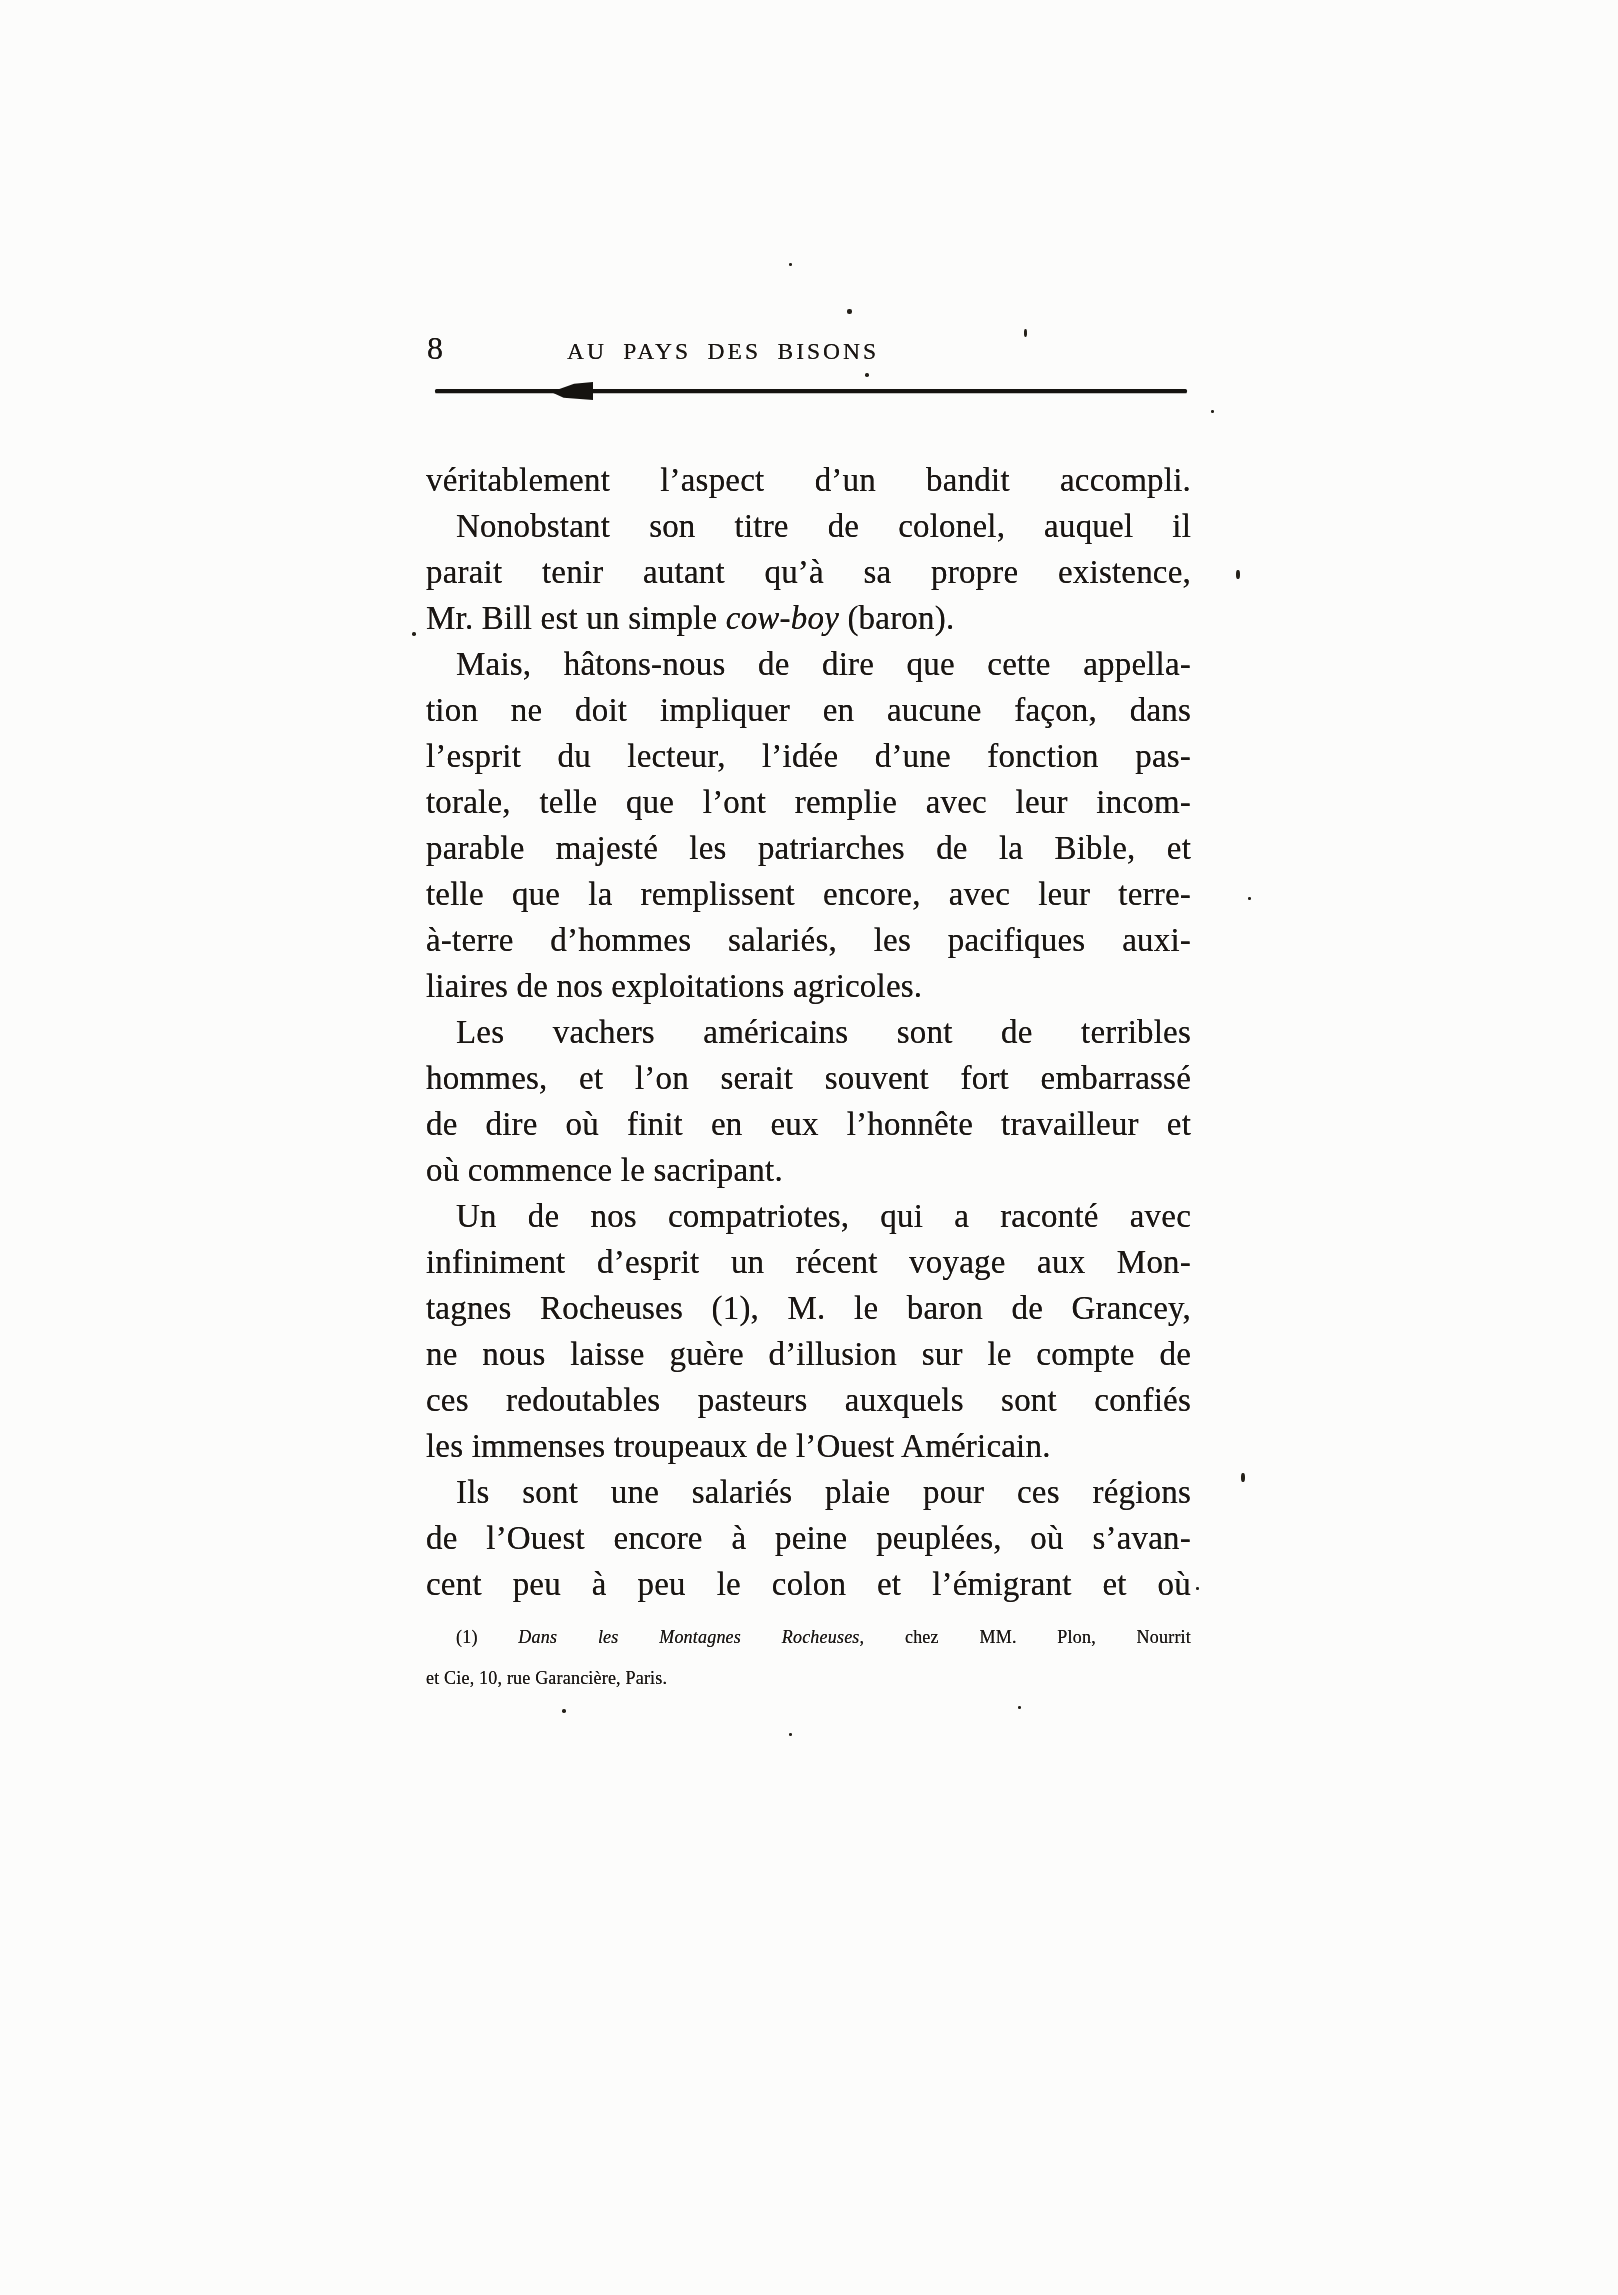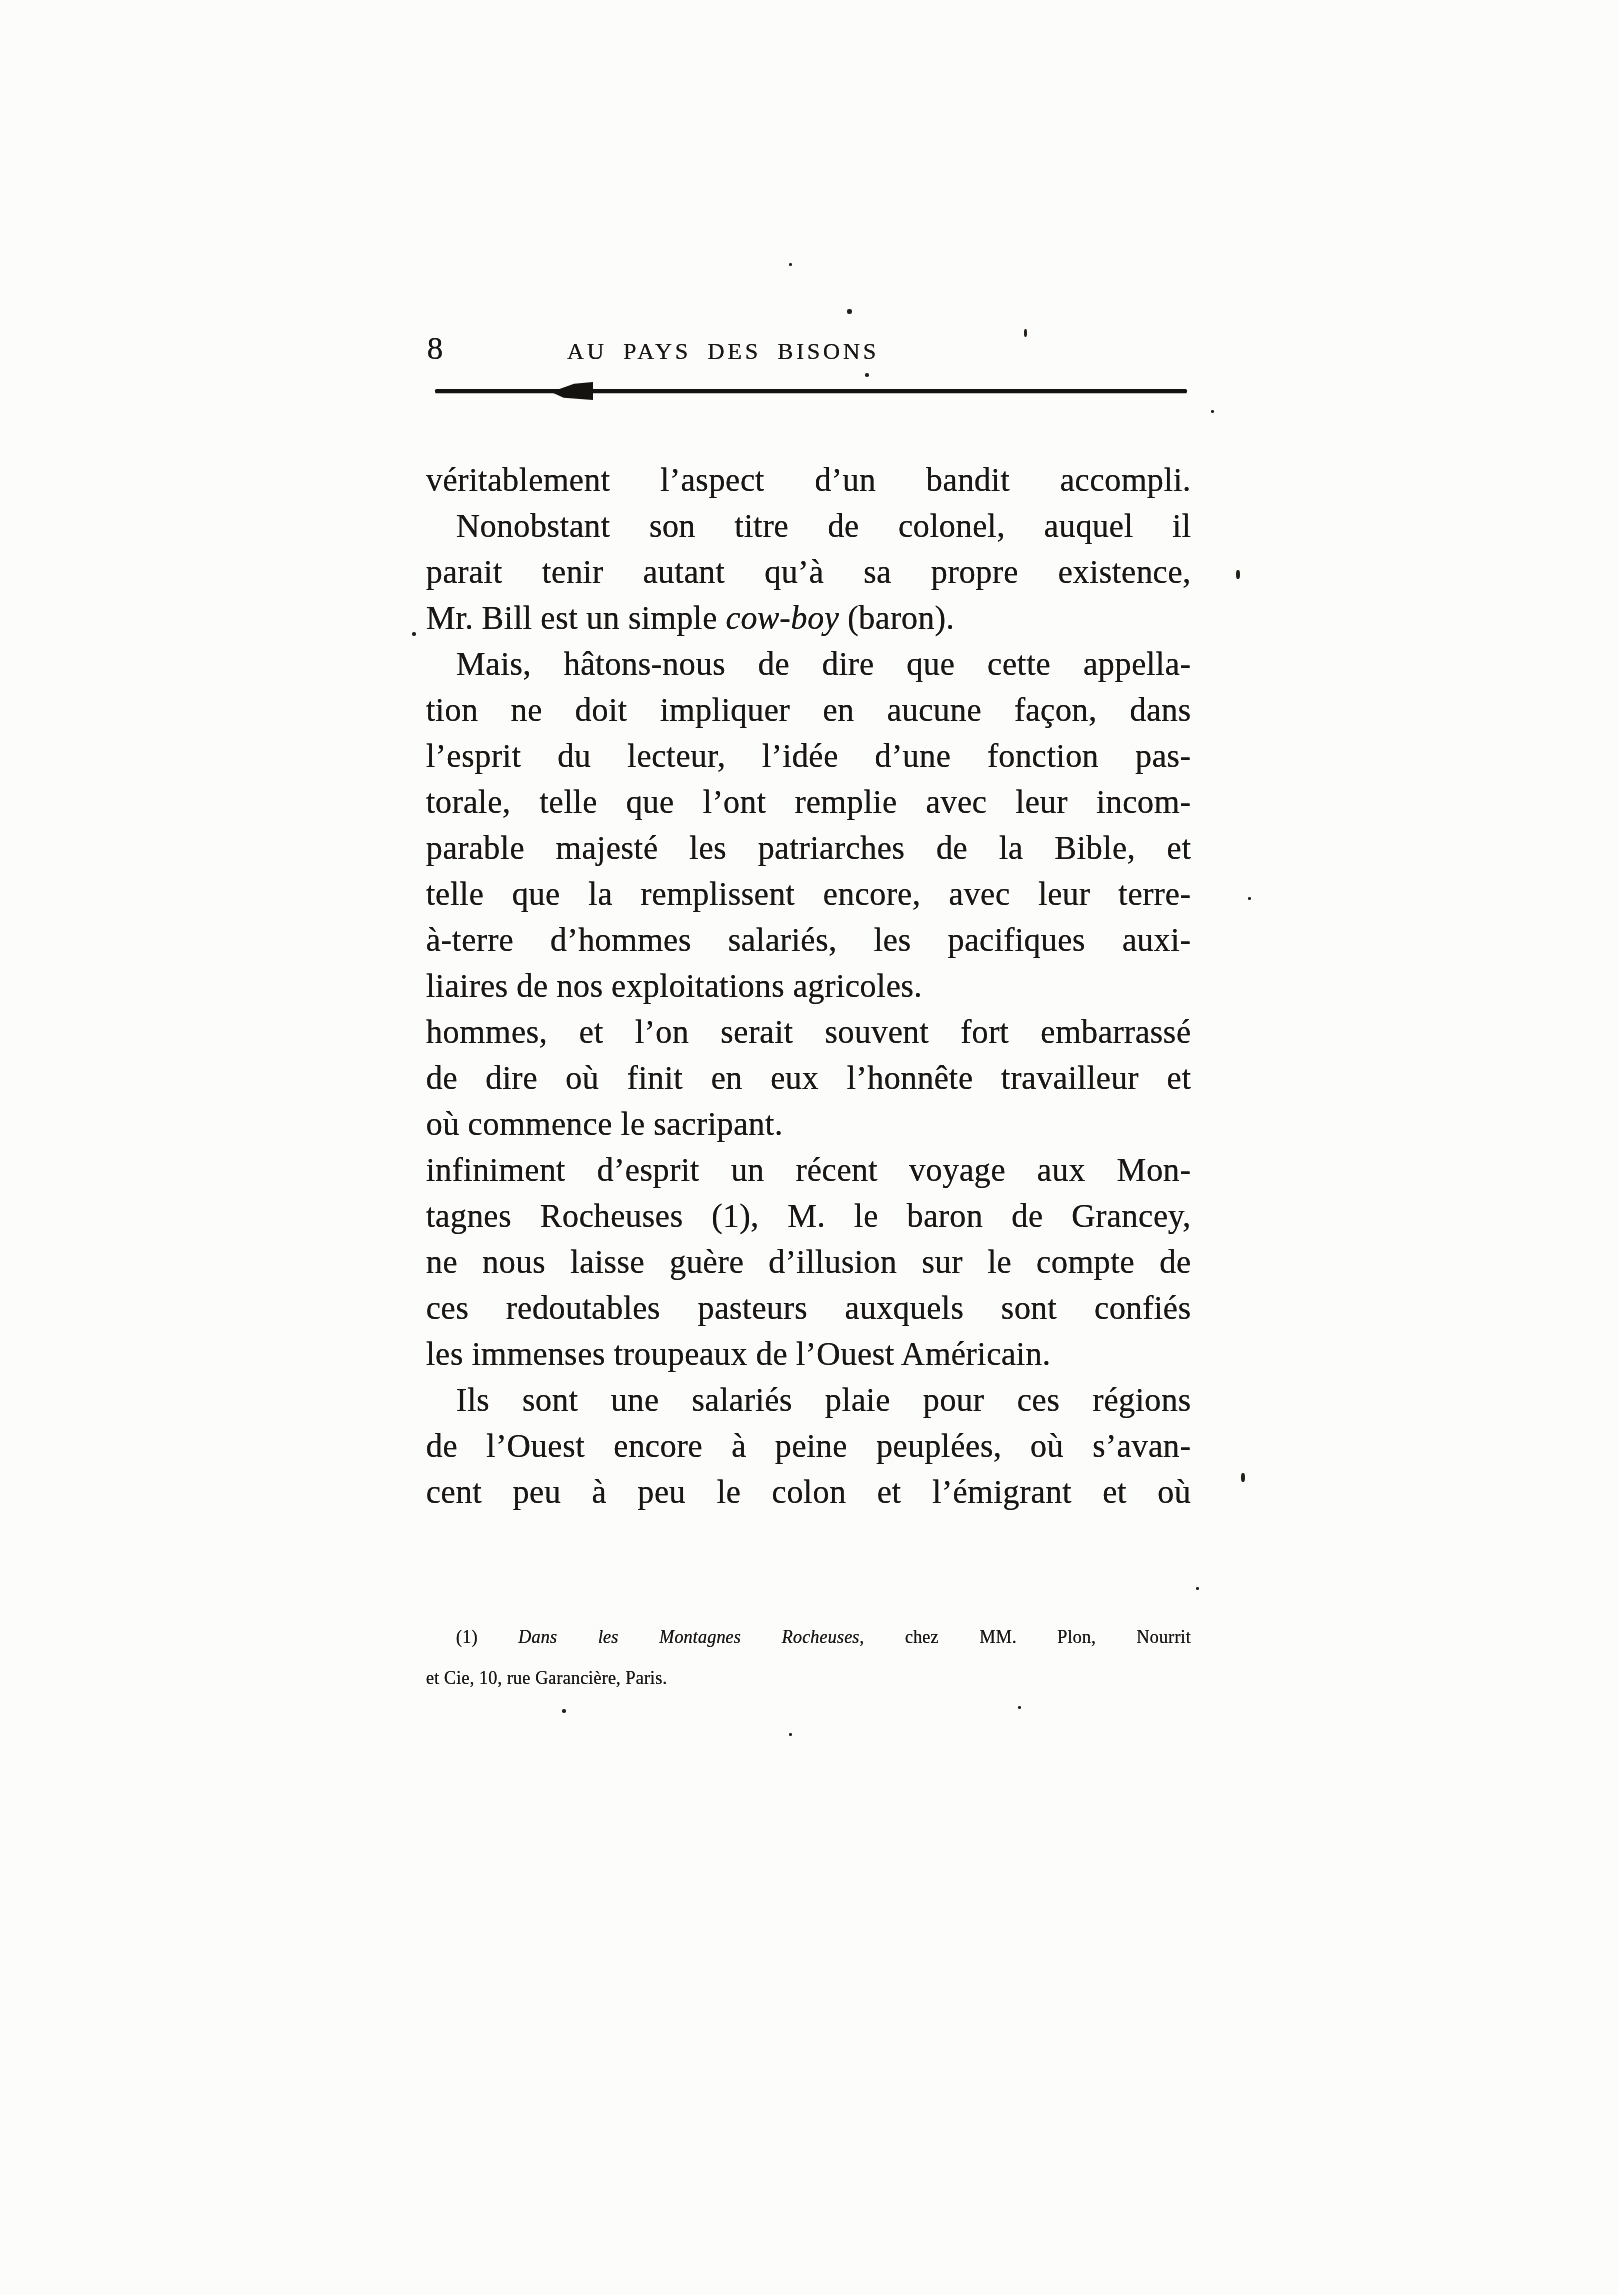--- a/index.html
+++ b/index.html
@@ -97,25 +97,27 @@
         <div class="line indent"><span>Mais, hâtons-nous de dire que cette appella-</span></div>
         <div class="line"><span>tion ne doit impliquer en aucune façon, dans</span></div>
         <div class="line"><span>l’esprit du lecteur, l’idée d’une fonction pas-</span></div>
         <div class="line"><span>torale, telle que l’ont remplie avec leur incom-</span></div>
         <div class="line"><span>parable majesté les patriarches de la Bible, et</span></div>
         <div class="line"><span>telle que la remplissent encore, avec leur terre-</span></div>
         <div class="line"><span>à-terre d’hommes salariés, les pacifiques auxi-</span></div>
         <div class="line last"><span>liaires de nos exploitations agricoles.</span></div>
       </div>
       <div>
+        <div class="line indent"><span>Les vachers américains sont de terribles</span></div>
         <div class="line"><span>hommes, et l’on serait souvent fort embarrassé</span></div>
         <div class="line"><span>de dire où finit en eux l’honnête travailleur et</span></div>
         <div class="line last"><span>où commence le sacripant.</span></div>
       </div>
       <div>
+        <div class="line indent"><span>Un de nos compatriotes, qui a raconté avec</span></div>
         <div class="line"><span>infiniment d’esprit un récent voyage aux Mon-</span></div>
         <div class="line"><span>tagnes Rocheuses (1), M. le baron de Grancey,</span></div>
         <div class="line"><span>ne nous laisse guère d’illusion sur le compte de</span></div>
         <div class="line"><span>ces redoutables pasteurs auxquels sont confiés</span></div>
         <div class="line last"><span>les immenses troupeaux de l’Ouest Américain.</span></div>
       </div>
       <div>
         <div class="line indent"><span>Ils sont une salariés plaie pour ces régions</span></div>
         <div class="line"><span>de l’Ouest encore à peine peuplées, où s’avan-</span></div>
         <div class="line"><span>cent peu à peu le colon et l’émigrant et où</span></div>

